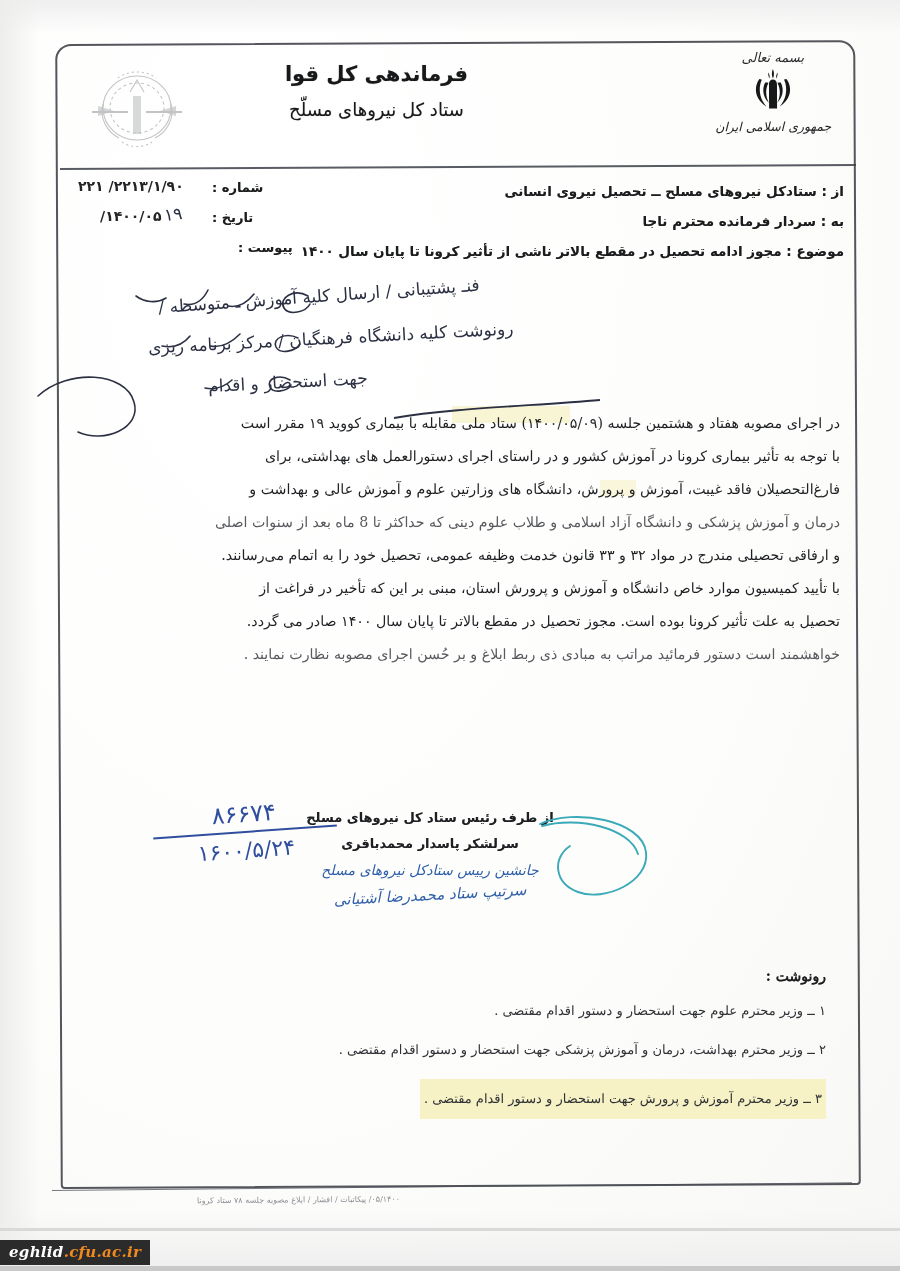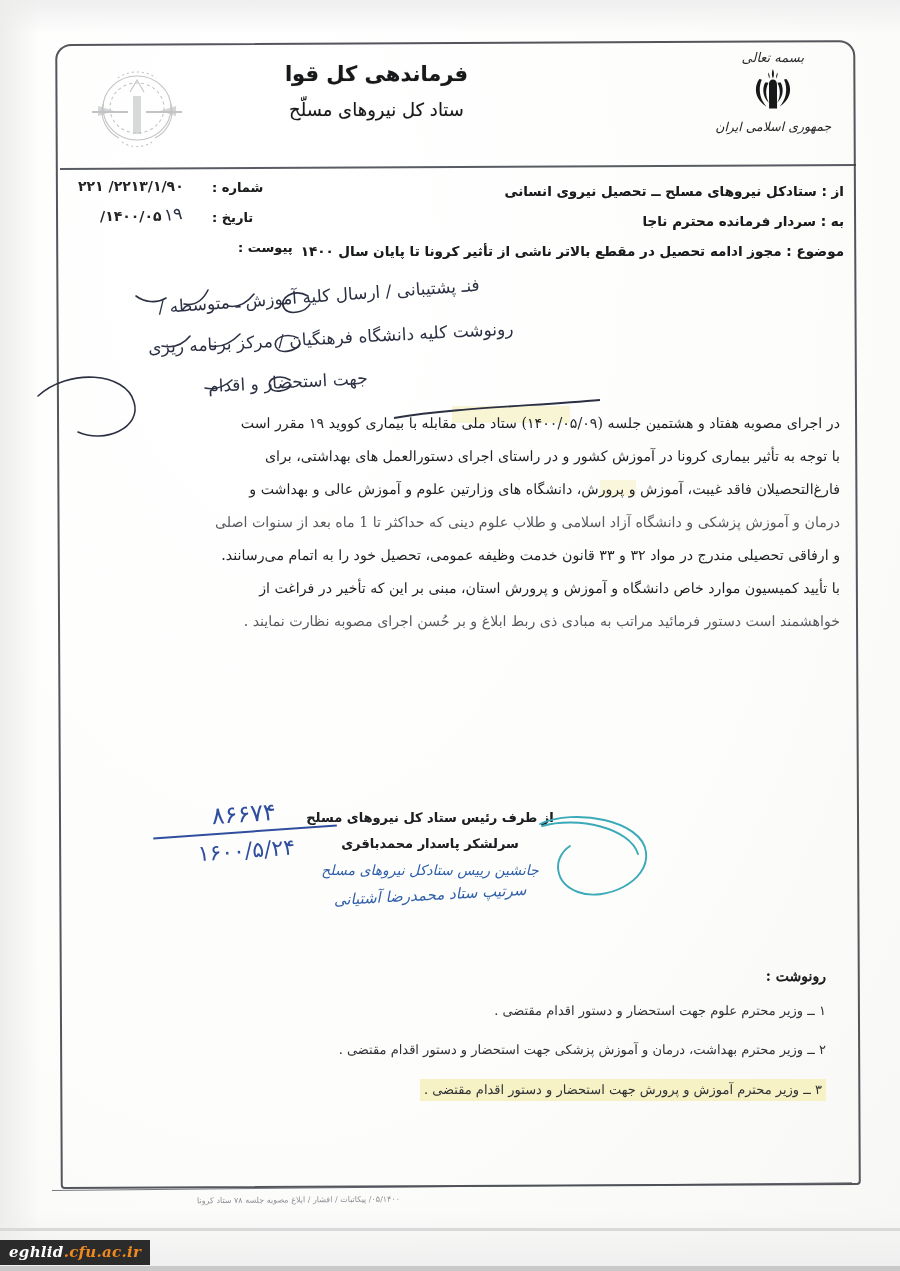--- a/index.html
+++ b/index.html
@@ -144,21 +144,21 @@
 
   
   #copies{
     position:absolute;right:74px;top:968px;width:560px;text-align:right;
     font-family:"DejaVu Serif","Liberation Serif",serif;
   }
   #copies .cp-title{font-size:14px;font-weight:bold;color:#1b1c1e;margin-bottom:17px;
     text-shadow:0 0 .6px rgba(0,0,0,.3);}
   .cp-item{font-size:13px;color:#2f3135;margin-bottom:19px;line-height:20px;}
   .cp-item.hl{
-    background:#f6f2c6;display:inline-block;padding:1px 4px;
+    background:#f6f2c6;display:inline-block;padding:10px 4px;
     box-decoration-break:clone;-webkit-box-decoration-break:clone;
   }
 
   
   #footer-rule{
     position:absolute;left:52px;top:1190px;width:800px;height:0;
     border-top:1.6px solid #4a4d55;opacity:.75;
     transform:rotate(-0.55deg);transform-origin:left center;
   }
   #footer-text{
@@ -299,23 +299,24 @@
   <div id="hl-covid"></div>
   <div id="hl-ghibat"></div>
   <svg id="strike" viewBox="0 0 210 34" aria-hidden="true">
     <path d="M2 22 C60 12, 140 10, 208 4" stroke="#2c3043" stroke-width="1.8" fill="none"></path>
   </svg>
 
   <div id="body">
     <p class="bd-strong">در اجرای مصوبه هفتاد و هشتمین جلسه (۱۴۰۰/۰۵/۰۹) ستاد ملی مقابله با بیماری کووید ۱۹ مقرر است</p>
     <p class="bd-strong">با توجه به تأثیر بیماری کرونا در آموزش کشور و در راستای اجرای دستورالعمل های بهداشتی، برای</p>
     <p class="bd-strong">فارغ‌التحصیلان فاقد غیبت، آموزش و پرورش، دانشگاه های وزارتین علوم و آموزش عالی و بهداشت و</p>
-    <p class="bd-faint">درمان و آموزش پزشکی و دانشگاه آزاد اسلامی و طلاب علوم دینی که حداکثر تا 1 ماه بعد از سنوات اصلی</p>
+    <p class="bd-faint">درمان و آموزش پزشکی و دانشگاه آزاد اسلامی و طلاب علوم دینی که حداکثر تا 8 ماه بعد از سنوات اصلی</p>
     <p class="bd-strong">و ارفاقی تحصیلی مندرج در مواد ۳۲ و ۳۳ قانون خدمت وظیفه عمومی، تحصیل خود را به اتمام می‌رسانند.</p>
     <p class="bd-strong">با تأیید کمیسیون موارد خاص دانشگاه و آموزش و پرورش استان، مبنی بر این که تأخیر در فراغت از</p>
+    <p class="bd-strong">تحصیل به علت تأثیر کرونا بوده است. مجوز تحصیل در مقطع بالاتر تا پایان سال ۱۴۰۰ صادر می گردد.</p>
     <p class="bd-faint">خواهشمند است دستور فرمائید مراتب به مبادی ذی ربط ابلاغ و بر حُسن اجرای مصوبه نظارت نمایند .</p>
   </div>
 
   <div id="sign">
     <div class="sig-line">از طرف رئیس ستاد کل نیروهای مسلح</div>
     <div class="sig-line">سرلشکر پاسدار محمدباقری</div>
     <div class="sig-hand">جانشین رییس ستادکل نیروهای مسلح</div>
     <div class="sig-hand l2">سرتیپ ستاد محمدرضا آشتیانی</div>
   </div>
 

